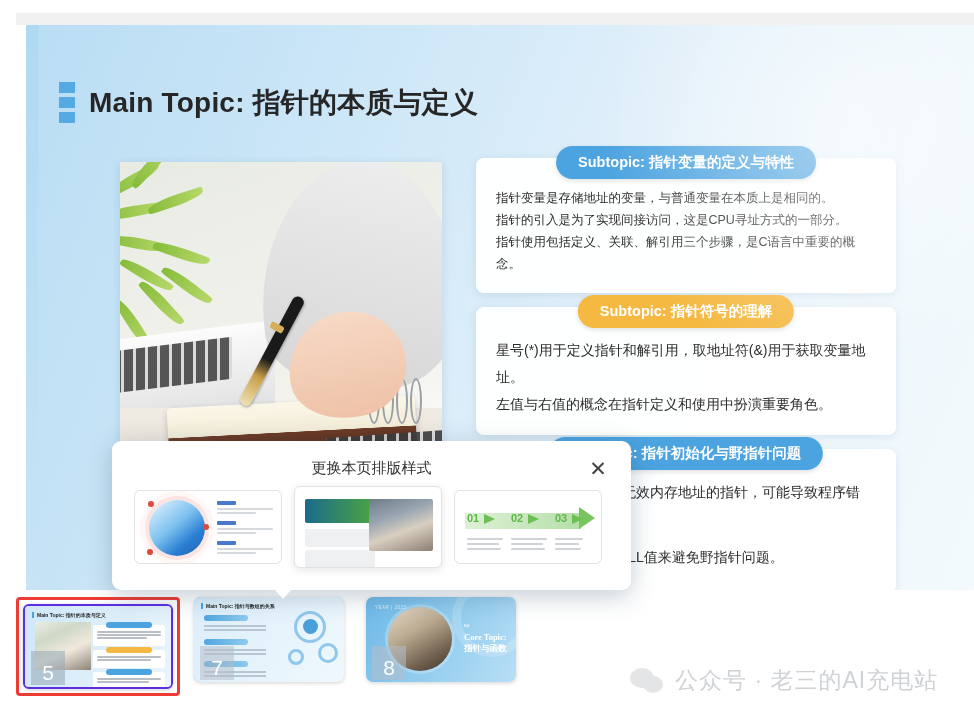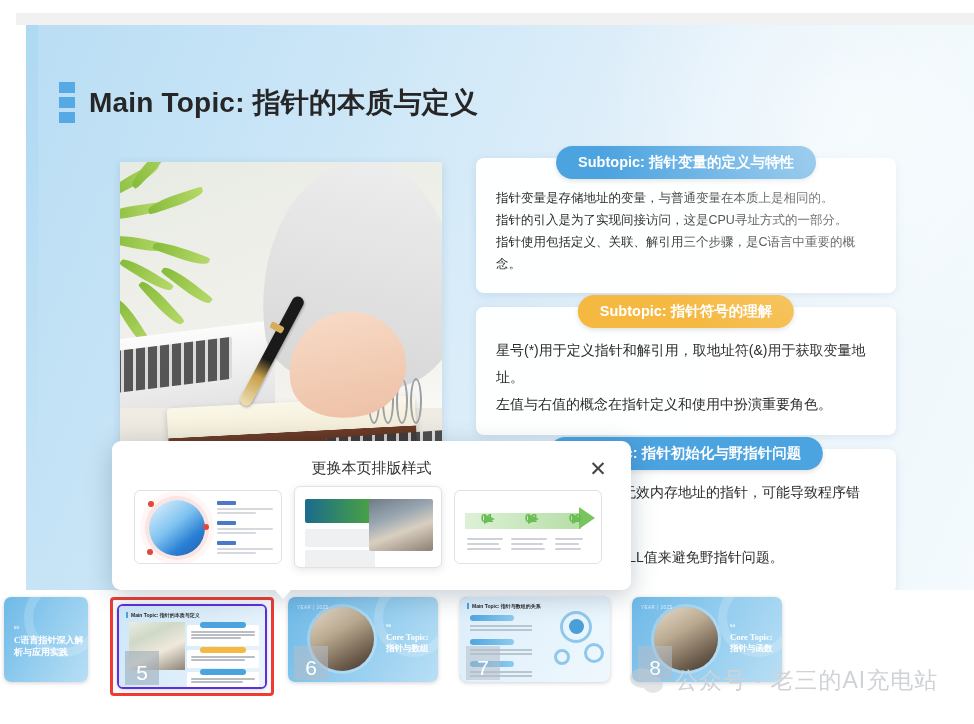--- a/index.html
+++ b/index.html
@@ -84,21 +84,21 @@
   .card.big .card-body { font-size:14px; line-height:1.95; }
 
   
   .dialog { position:absolute; left:96px; top:441px; width:519px; height:149px;
     background:#ffffff; border-radius:9px; box-shadow:0 6px 26px rgba(30,60,90,.26); z-index:30; }
   .dialog-head { position:relative; padding:18px 22px 0 22px;text-align:center; }
   .dialog-title { font-size:15px; color:#333333; }
   .dialog-close { position:absolute; right:20px; top:14px; width:26px; height:26px;
     display:flex; align-items:center; justify-content:center; font-size:21px; color:#444444;
     cursor:pointer; line-height:1; }
-  .thumbs { display:flex; gap:12px; padding:12px 20px 0 22px;text-align:center; }
+  .thumbs { display:flex; gap:12px; padding:12px 20px 0 22px; }
   .thumb { width:148px; height:74px; border:1px solid #e2e2e2; border-radius:6px;
     background:#ffffff; overflow:hidden; position:relative; cursor:pointer; }
   .thumb.mid { height:82px; margin-top:-4px; box-shadow:0 2px 8px rgba(0,0,0,.10); }
   .dlg-arrow { position:absolute; left:162px; bottom:-9px; width:18px; height:10px;
     background:#ffffff; clip-path:polygon(0 0,100% 0,50% 100%);
     filter:drop-shadow(0 3px 2px rgba(30,60,90,.12)); }
 
   
   .t1-circle{ position:absolute; left:14px; top:9px; width:56px; height:56px; border-radius:50%;
     background:linear-gradient(140deg,#eaf6ff 0%,#7ec2ef 45%,#2a7fd4 72%,#1e5fae 100%);
@@ -324,29 +324,20 @@
         </div>
       </div>
 
     </div>
     <div class="dlg-arrow"></div>
   </div>
 
   <div class="film">
     <div class="film-inner">
 
-      <div class="slot first">
-        <div class="sthumb">
-          <div class="sdeco"></div>
-          <div class="sttl">
-            <span class="k">03</span>
-            <span>C语言指针深入解析与应用实践</span>
-          </div>
-        </div>
-      </div>
 
 
       <div class="slot sel">
         <div class="sthumb">
           <div class="mini">
             <div class="mini-title">
               <b></b><span>Main Topic: 指针的本质与定义</span>
             </div>
             <div class="mini-photo"></div>
             <div class="mini-card" style="top:19px; height:21px">
@@ -363,32 +354,20 @@
             <div class="mini-card" style="top:66px; height:16px">
               <div class="mini-pill" style="background:#4ba3e0"></div>
               <div class="mini-l" style="margin-top:6px"></div>
                 <div class="mini-l" style="width:72%"></div>
             </div>
           </div>
           <div class="snum">5</div>
         </div>
       </div>
 
-      <div class="slot">
-        <div class="sthumb">
-          <div class="sdeco"></div>
-          <div class="stiny">YEAR | 2025</div>
-          <div class="scirc"></div>
-          <div class="sttl">
-            <span class="k">06</span>
-            <span>Core Topic: 指针与数组</span>
-          </div>
-          <div class="snum">6</div>
-        </div>
-      </div>
 
       <div class="slot">
         <div class="sthumb">
           <div class="m7">
             <div class="mini-title">
               <b></b><span>Main Topic: 指针与数组的关系</span>
             </div>
             <div class="bar" style="top:18px"></div>
             <div class="ln" style="top:28px"></div>
               <div class="ln" style="top:32px"></div>

